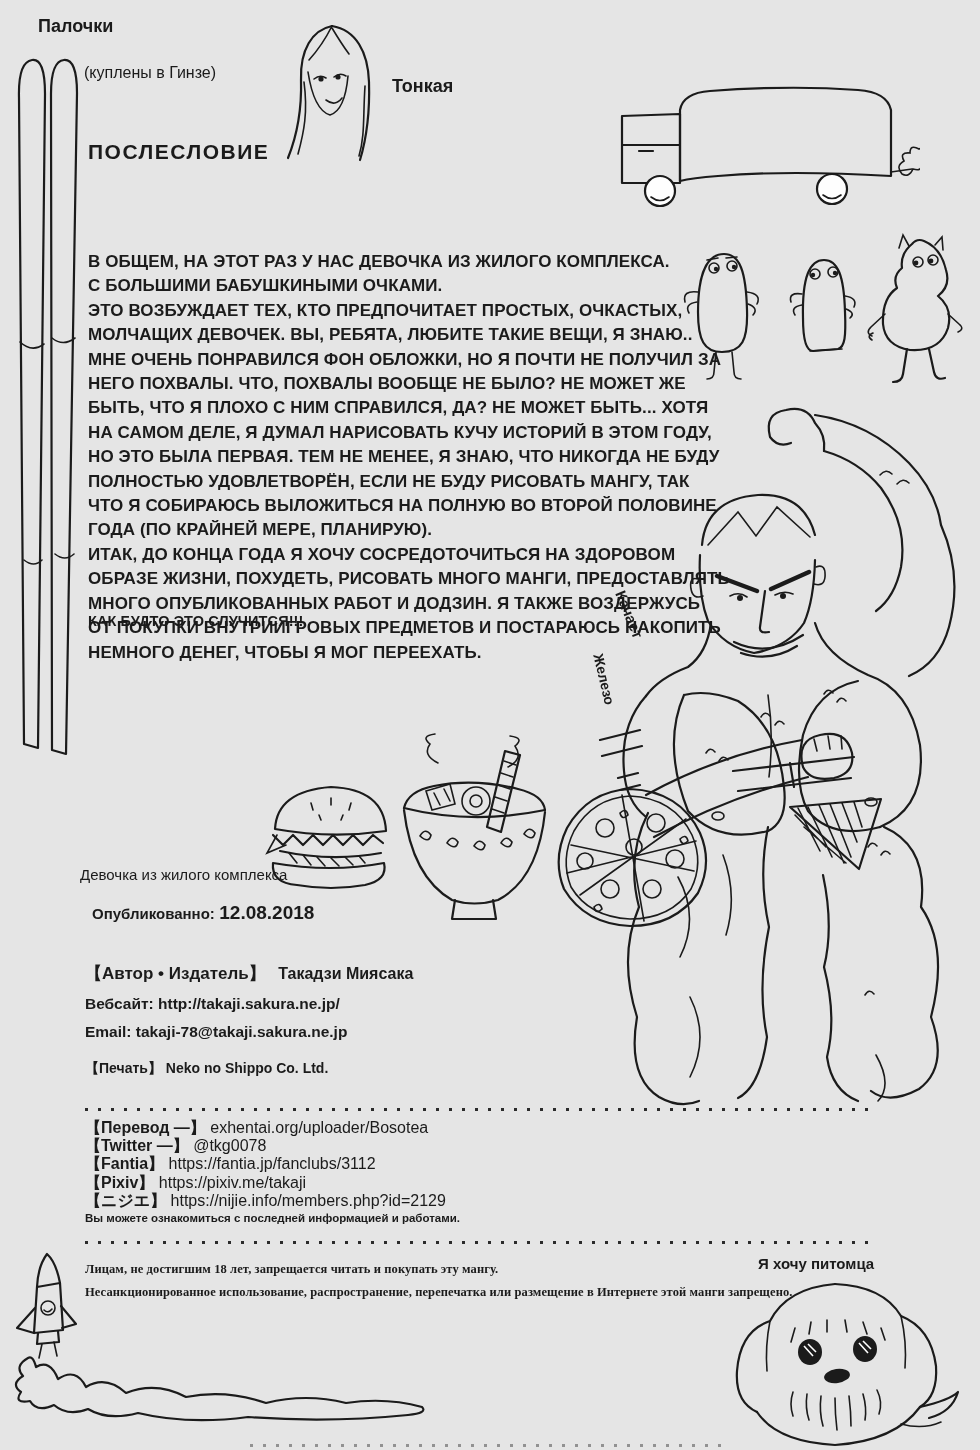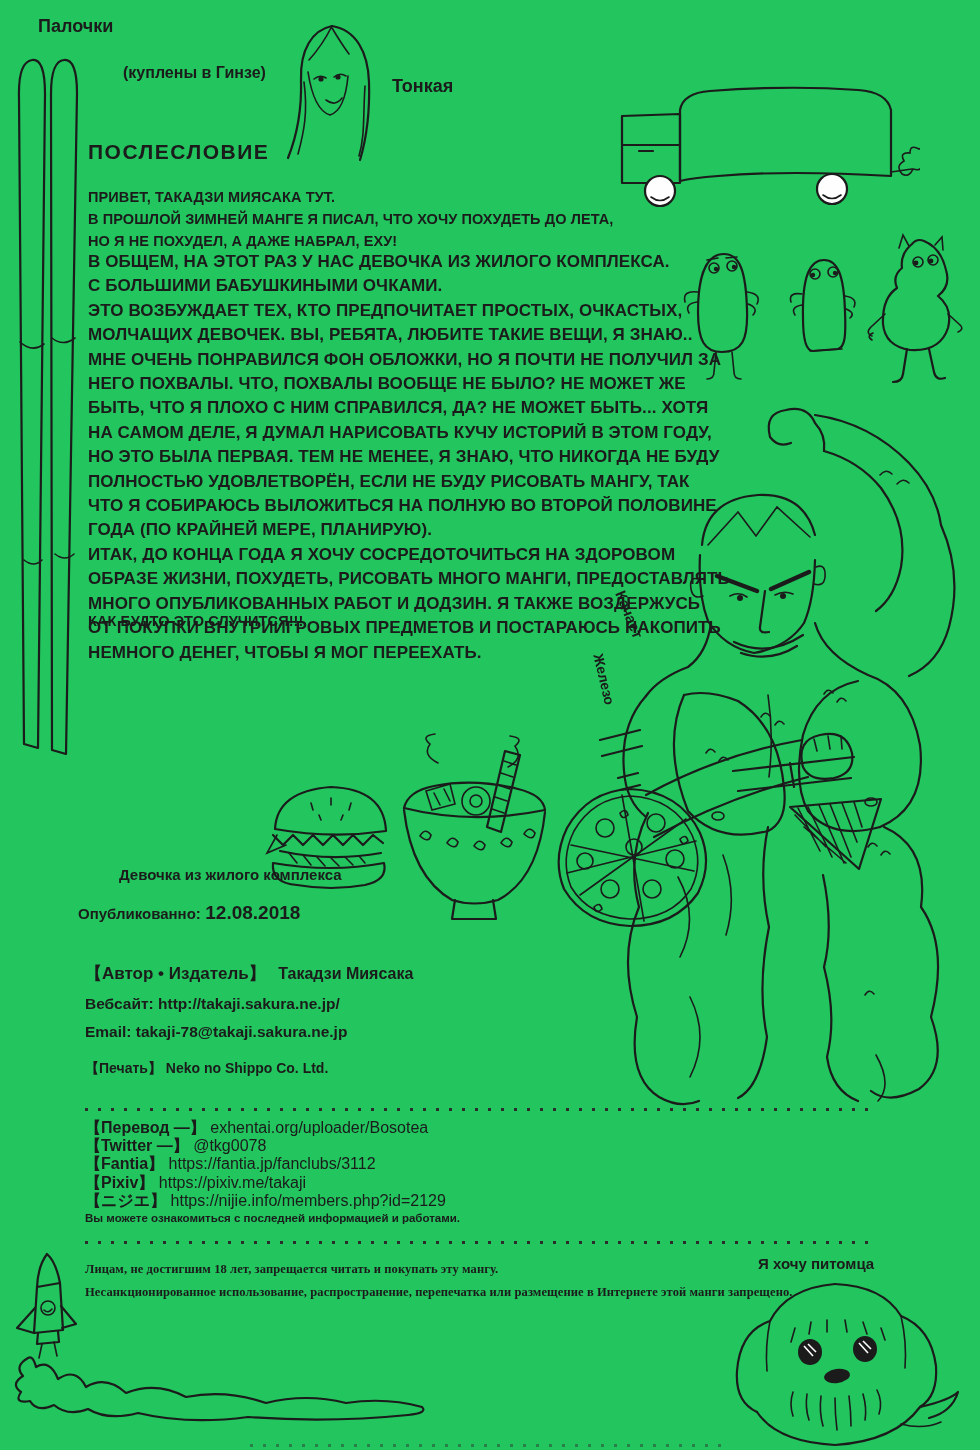--- a/index.html
+++ b/index.html
@@ -1,23 +1,23 @@
 <!DOCTYPE html>
 <html><head>
 <meta charset="utf-8">
 <style>
   html,body{margin:0;padding:0;background:#ffffff;}
-  .page{position:relative;width:980px;height:1450px;background:#22c55e;overflow:hidden;
+  .page{position:relative;width:980px;height:1450px;background:#e5e5e5;overflow:hidden;
         font-family:"Liberation Sans",sans-serif;color:#1b1b1b;}
   .abs{position:absolute;}
   .ml{white-space:pre;}
   .body-text{font-size:17px;font-weight:bold;line-height:24.4px;letter-spacing:.1px;}
   .intro-text{font-size:14.5px;font-weight:bold;line-height:22px;letter-spacing:.1px;}
   .label{font-size:18px;font-weight:bold;}
-  .sublabel{font-size:16px;font-weight:bold;margin-left:39px;}
+  .sublabel{font-size:16px;font-weight:normal;}
   .title{font-size:21px;font-weight:bold;letter-spacing:1.5px;}
   .rot-label{font-size:15px;font-weight:bold;transform-origin:left top;}
   .small{font-size:12.5px;font-weight:bold;letter-spacing:.1px;font-family:Liberation Serif, serif;}
   .tiny{font-size:11.5px;font-weight:bold;}
   .credit{font-size:15.5px;font-weight:bold;}
   .linkrow{font-size:16px;}
   .linkrow .lab{font-weight:bold;}
   .dots{height:3px;background:repeating-linear-gradient(90deg,#2b2b2b 0 2.6px,transparent 2.6px 13px);}
   svg{display:block;}
   svg *{vector-effect:non-scaling-stroke;}
@@ -60,23 +60,20 @@
     <path class="ink" d="M14,32 L14,99 L72,99 L72,30 Z M14,61 L72,61 M31,67 L45,67"></path>
     <path class="ink" d="M72,97 L72,26 Q75,9 102,7 Q182,1 250,6 Q279,8 283,26 L283,92 Q180,86 110,92 Q84,94 72,97"></path>
     <circle class="ink-white" cx="52" cy="107" r="15"></circle>
       <path class="ink-thin" d="M43,113 Q52,120 61,113"></path>
     <circle class="ink-white" cx="224" cy="105" r="15"></circle>
       <path class="ink-thin" d="M215,111 Q224,118 233,111"></path>
     <path class="ink-thin" d="M283,88 L304,85"></path>
     <path class="ink-thin" d="M294,90 Q287,82 296,77 Q291,68 302,69 Q302,60 311,65 Q319,61 316,71 Q323,76 313,79 Q315,88 305,85 Q301,94 294,90"></path>
   </svg>
 
-  <div class="abs intro-text ml" style="left:88px;top:186px;">ПРИВЕТ, ТАКАДЗИ МИЯСАКА ТУТ.
-В ПРОШЛОЙ ЗИМНЕЙ МАНГЕ Я ПИСАЛ, ЧТО ХОЧУ ПОХУДЕТЬ ДО ЛЕТА,
-НО Я НЕ ПОХУДЕЛ, А ДАЖЕ НАБРАЛ, ЕХУ!</div>
 
   <div class="abs body-text ml" style="left:88px;top:250px;">В ОБЩЕМ, НА ЭТОТ РАЗ У НАС ДЕВОЧКА ИЗ ЖИЛОГО КОМПЛЕКСА.
 С БОЛЬШИМИ БАБУШКИНЫМИ ОЧКАМИ.
 ЭТО ВОЗБУЖДАЕТ ТЕХ, КТО ПРЕДПОЧИТАЕТ ПРОСТЫХ, ОЧКАСТЫХ,
 МОЛЧАЩИХ ДЕВОЧЕК. ВЫ, РЕБЯТА, ЛЮБИТЕ ТАКИЕ ВЕЩИ, Я ЗНАЮ..
 МНЕ ОЧЕНЬ ПОНРАВИЛСЯ ФОН ОБЛОЖКИ, НО Я ПОЧТИ НЕ ПОЛУЧИЛ ЗА
 НЕГО ПОХВАЛЫ. ЧТО, ПОХВАЛЫ ВООБЩЕ НЕ БЫЛО? НЕ МОЖЕТ ЖЕ
 БЫТЬ, ЧТО Я ПЛОХО С НИМ СПРАВИЛСЯ, ДА? НЕ МОЖЕТ БЫТЬ... ХОТЯ
 НА САМОМ ДЕЛЕ, Я ДУМАЛ НАРИСОВАТЬ КУЧУ ИСТОРИЙ В ЭТОМ ГОДУ,
 НО ЭТО БЫЛА ПЕРВАЯ. ТЕМ НЕ МЕНЕЕ, Я ЗНАЮ, ЧТО НИКОГДА НЕ БУДУ
@@ -203,21 +200,21 @@
       <circle class="ink-thin" cx="106" cy="40" r="9"></circle>
     <circle class="ink-thin" cx="125" cy="76" r="9"></circle>
       <circle class="ink-thin" cx="102" cy="106" r="9"></circle>
     <circle class="ink-thin" cx="60" cy="106" r="9"></circle>
       <circle class="ink-thin" cx="35" cy="78" r="8"></circle>
     <circle class="ink-thin" cx="84" cy="64" r="8"></circle>
     <path class="ink-thin" d="M70,30 q6,-6 8,2 q-6,6 -8,-2 M130,56 q6,-6 8,2 q-6,6 -8,-2 M44,124 q6,-6 8,2 q-6,6 -8,-2"></path>
   </svg>
 
   <div class="abs sublabel" style="left:80px;top:866px;font-size:15px;">Девочка из жилого комплекса</div>
-  <div class="abs" style="left:78px;top:902px;">
+  <div class="abs" style="left:92px;top:902px;">
     <span style="font-size:15px;font-weight:bold;">Опубликованно:</span>
     <span style="font-size:19px;font-weight:bold;">12.08.2018</span>
   </div>
 
   <div class="abs" style="left:85px;top:962px;">
     <span style="font-size:17px;font-weight:bold;">【Автор • Издатель】</span>
     <span style="font-size:16px;font-weight:bold;margin-left:8px;">Такадзи Миясака</span>
   </div>
   <div class="abs credit" style="left:85px;top:995px;">Вебсайт: http://takaji.sakura.ne.jp/</div>
   <div class="abs credit" style="left:85px;top:1023px;">Email: takaji-78@takaji.sakura.ne.jp</div>

